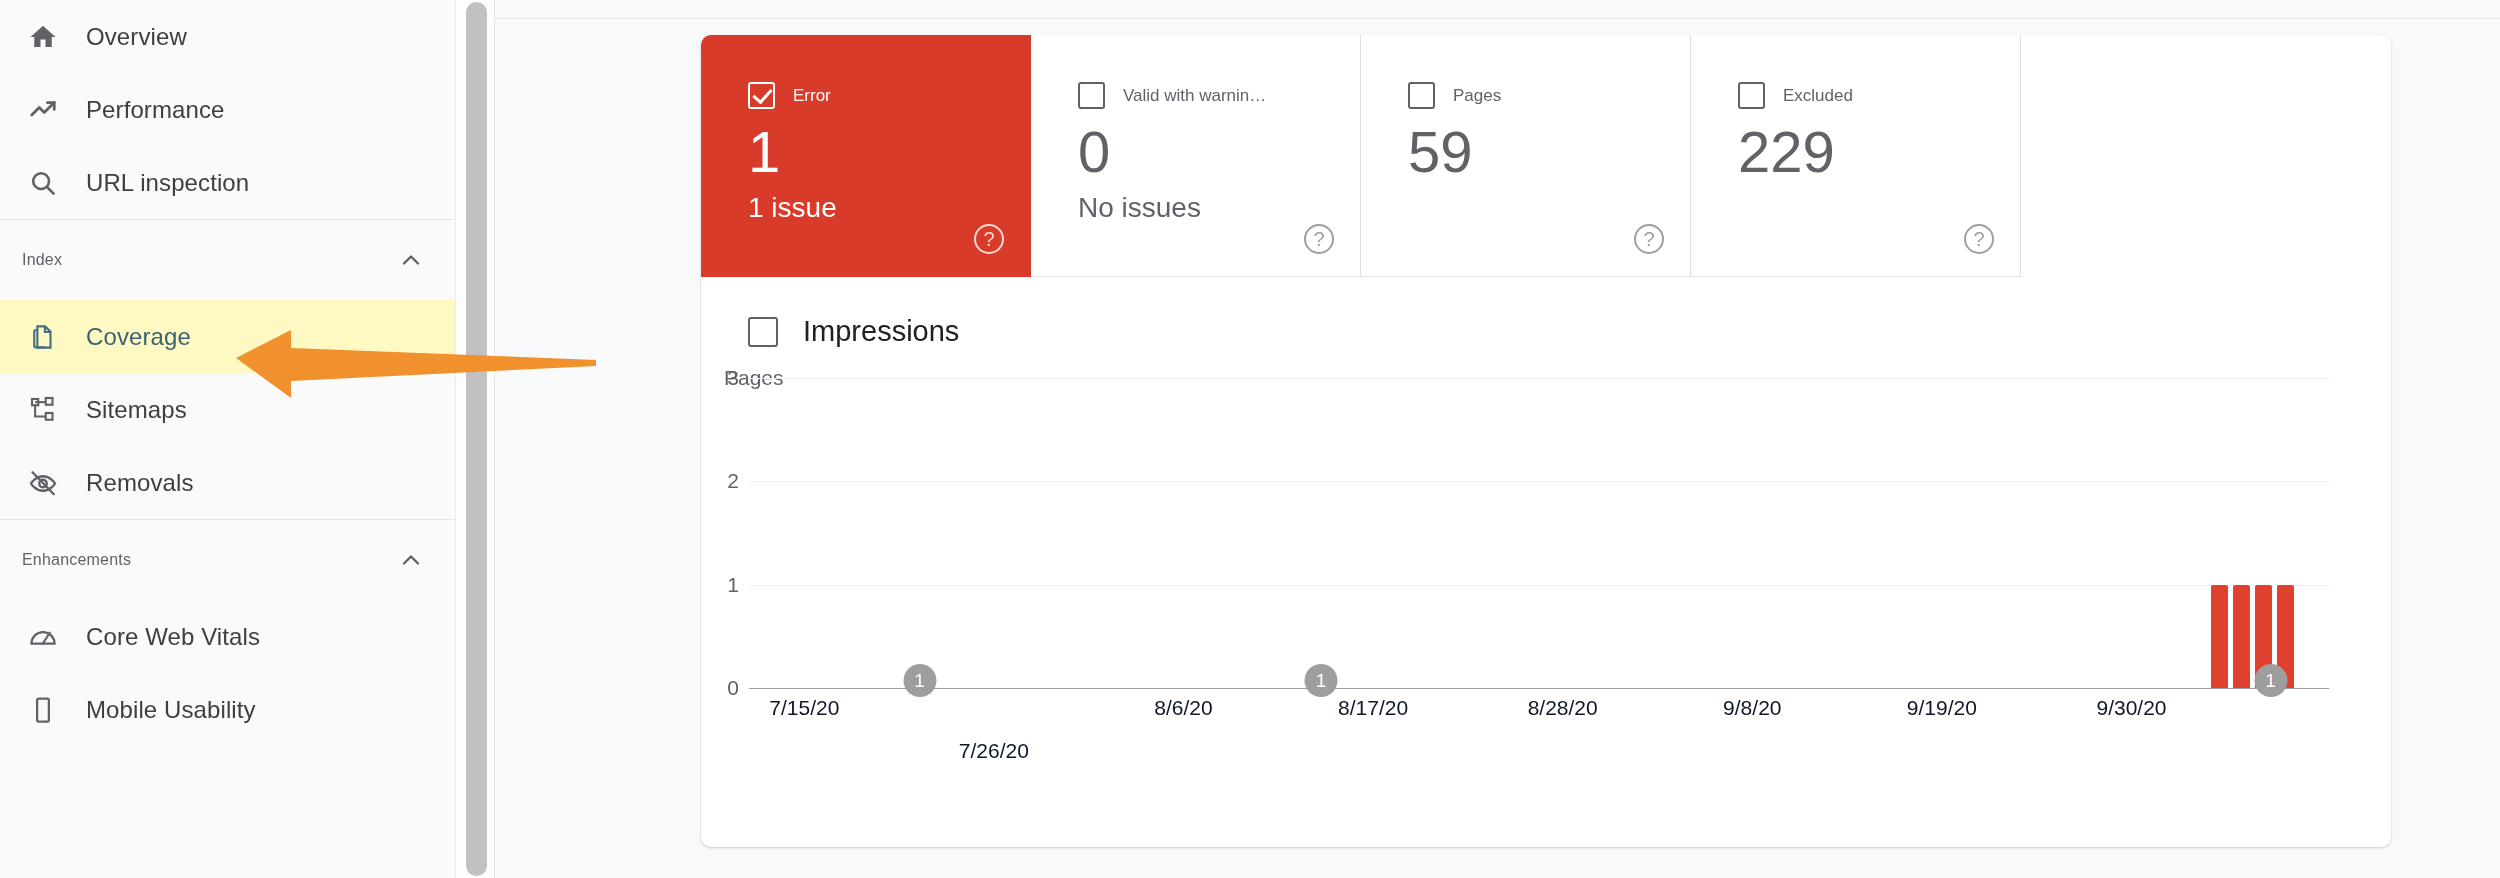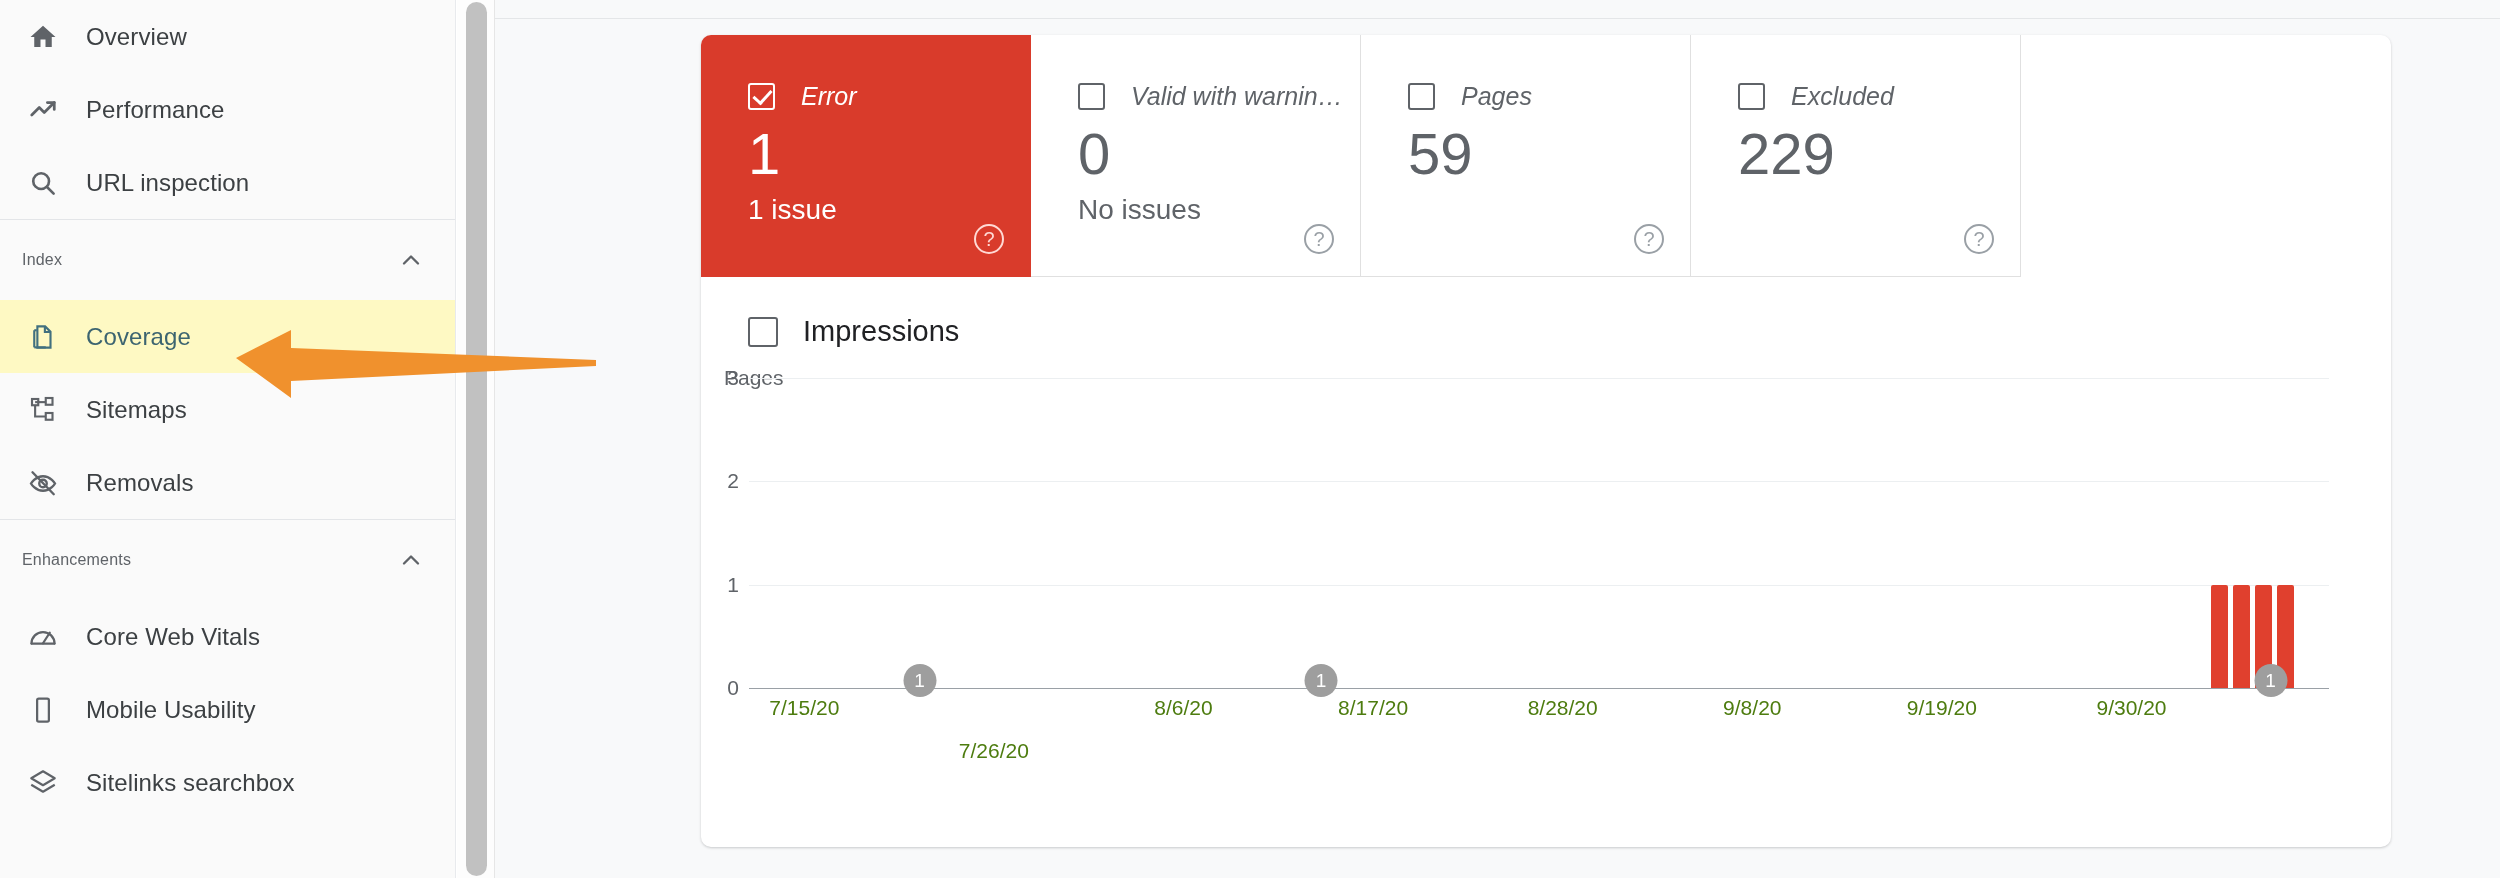--- a/index.html
+++ b/index.html
@@ -128,25 +128,24 @@
   .cbox.checked::after {
     content: "";
     position: absolute;
     left: 7px; top: 1px;
     width: 8px; height: 15px;
     border: solid #ffffff;
     border-width: 0 3px 3px 0;
     transform: rotate(42deg);
   }
   .status-label {
-    margin-left: 26px;
-    font-size: 25px;
+    margin-left: 18px;
+    font-size: 17px;
     color: #5f6368;
     white-space: nowrap;
-    font-style: italic;
   }
   .status-card.error .status-label { color: #ffffff; }
   .status-value {
     margin-top: 10px;
     font-size: 58px;
     font-weight: 400;
     color: #5f6368;
     line-height: 1.15;
   }
   .status-card.error .status-value { color: #ffffff; }
@@ -223,21 +222,21 @@
     width: 17px;
     background: #e0402e;
     border-radius: 2px 2px 0 0;
   }
   .xlabels {
     position: absolute; left: 48px; right: 62px;
     top: 318px; height: 34px;
   }
   .xlabel {
     position: absolute;
-    font-size: 21px; color: #4d7c0f;
+    font-size: 21px; color: #0f172a;
     transform: translateX(-50%);
     white-space: nowrap;
     text-align: center;
   }
   .annot {
     position: absolute;
     width: 33px; height: 33px;
     border-radius: 50%;
     background: #9e9e9e;
     color: #ffffff;
@@ -364,29 +363,20 @@
 
     <div class="nav-item">
       <span class="nav-icon">
         <svg width="30" height="30" viewBox="0 0 24 24" fill="none" stroke="currentColor" stroke-width="1.8">
             <rect x="7.3" y="2.8" width="9.4" height="18.4" rx="1.3"></rect>
           </svg>
       </span>
       <span class="nav-label">Mobile Usability</span>
     </div>
 
-    <div class="nav-item">
-      <span class="nav-icon">
-        <svg width="30" height="30" viewBox="0 0 24 24" fill="none" stroke="currentColor" stroke-width="1.7" stroke-linejoin="round">
-            <polygon points="12,2.6 21.4,8.2 12,13.8 2.6,8.2"></polygon>
-            <polyline points="2.6,13.4 12,19 21.4,13.4"></polyline>
-          </svg>
-      </span>
-      <span class="nav-label">Sitelinks searchbox</span>
-    </div>
   </nav>
 
   <div class="scroll-gutter"></div>
   <div class="scroll-thumb"></div>
 
   <main class="main">
     <div class="top-rule"></div>
 
     <section class="card">
 

